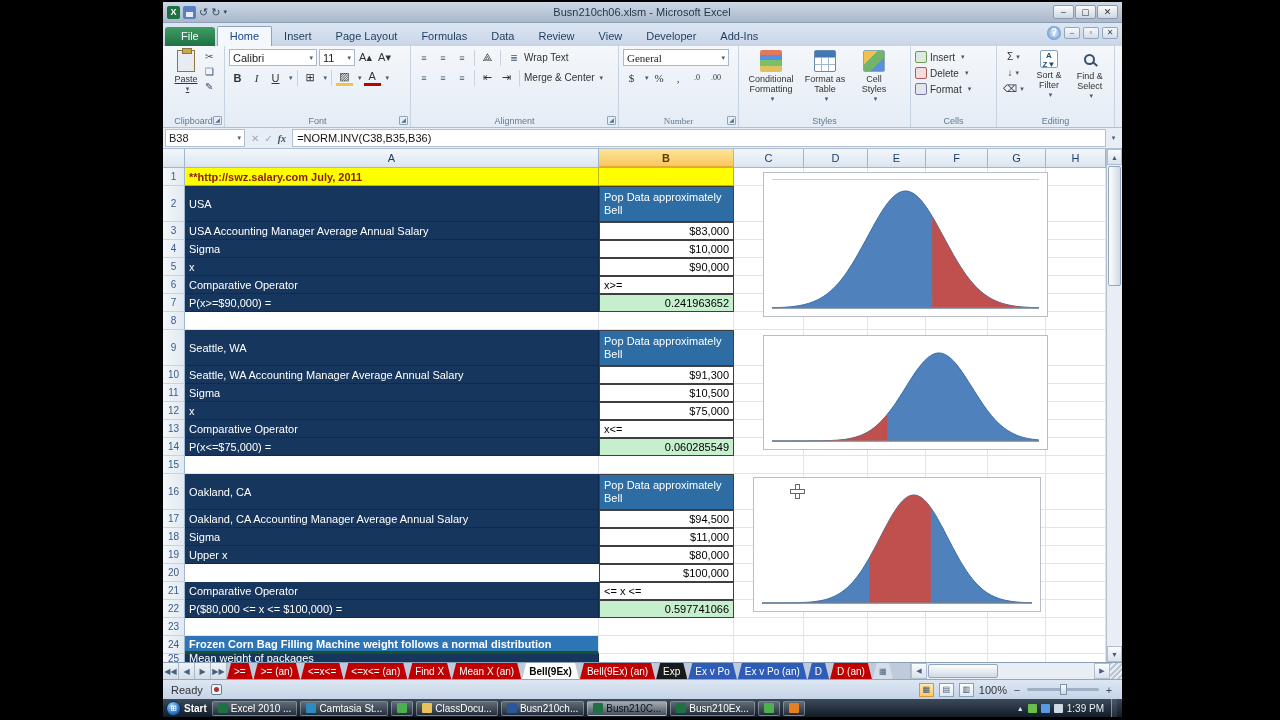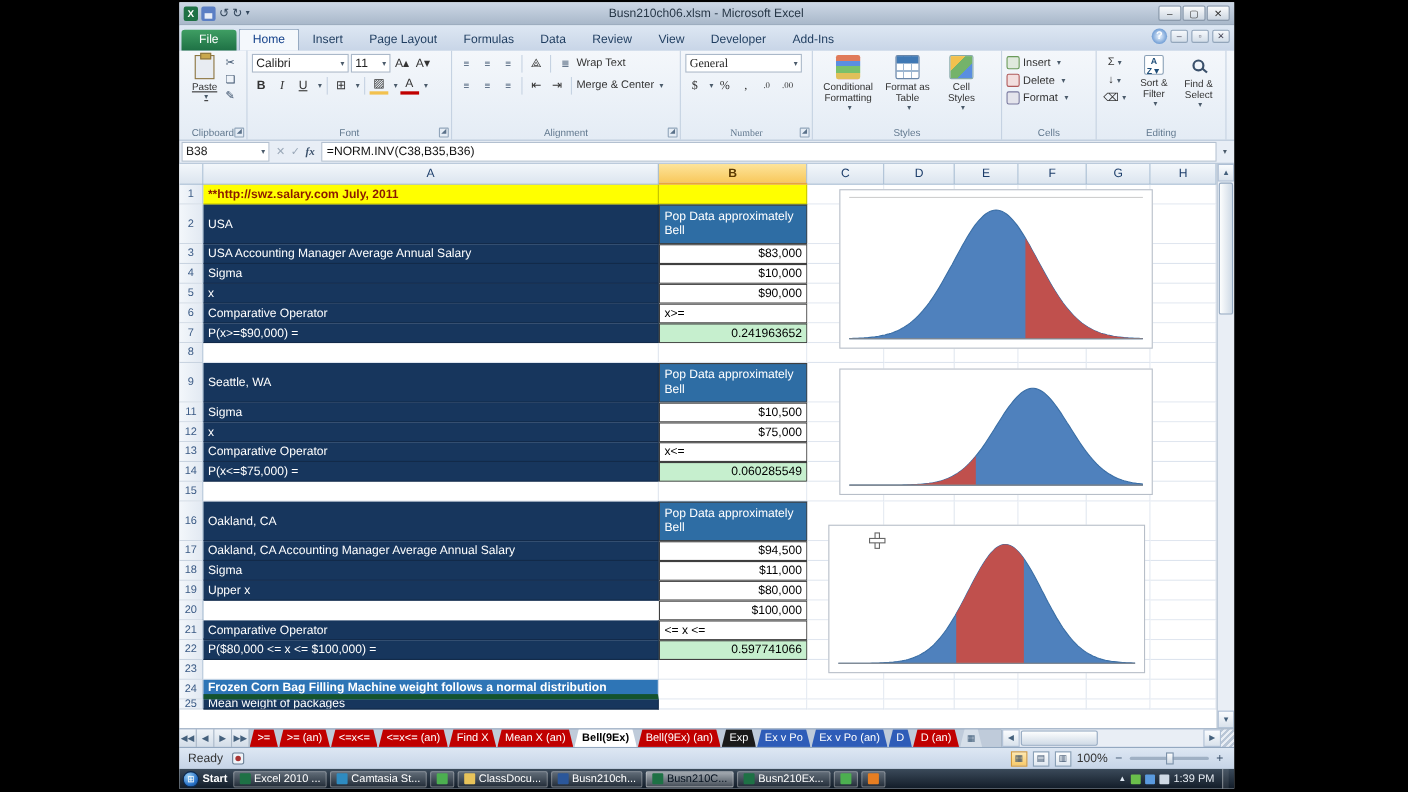--- a/index.html
+++ b/index.html
@@ -80,21 +80,21 @@
   .grid-rows { position:relative; }
   .grid-row { display:flex; }
   .row-num { width:22px; flex:0 0 22px; background:linear-gradient(90deg,#f3f7fb,#e2e9f2); border-right:1px solid #9eb6ce; border-bottom:1px solid #c8d3e0; font-size:10px; color:#3a5a85; display:flex; align-items:center; justify-content:center; }
   .cell { font-size:11px; display:flex; align-items:center; overflow:hidden; white-space:nowrap; border-right:1px solid #dde4ee; border-bottom:1px solid #dde4ee; padding:0 4px; color:#000; flex:0 0 auto; }
   .s-navy { background:#17365d; color:#fff; border-right:1px solid #122a49; border-bottom:1px solid #122a49; }
   .s-bluehdr { background:#2e6da4; color:#fff; border:1px solid #3f3f3f; white-space:normal; line-height:13px; }
   .s-yellow { background:#ffff00; color:#8b1a00; font-weight:bold; border-bottom:1px solid #b9b900; border-right:1px solid #b9b900; }
   .s-green { background:#c6efce; color:#000; justify-content:flex-end; border:1px solid #3f3f3f; }
   .s-val { background:#fff; justify-content:flex-end; border:1px solid #3f3f3f; }
   .s-op { background:#fff; justify-content:flex-start; border:1px solid #3f3f3f; }
-  .s-banner { background:#2e75b6; color:#fff; font-weight:bold; border-bottom:5px solid #14532d; }
+  .s-banner { background:#2e75b6; color:#fff; font-weight:bold; border-bottom:3px solid #14532d; }
   .s-plain { background:#fff; }
   .chart { position:absolute; background:#fff; border:1px solid #b7bec8; z-index:5; }
   .plot { position:absolute; left:8px; right:8px; top:6px; bottom:5px; }
   .plot.topline { border-top:1px solid #cfcfcf; }
   .vscroll { position:absolute; top:0; right:0; bottom:0; width:16px; background:#e9eef5; border-left:1px solid #b3c0d0; display:flex; flex-direction:column; z-index:7; }
   .varrow { height:16px; background:linear-gradient(#fafcfe,#d9e2ec); border:1px solid #aebfd4; font-size:7px; color:#44607c; display:flex; align-items:center; justify-content:center; }
   .vthumb { height:120px; margin:1px; background:linear-gradient(90deg,#fdfefe,#cfdae6); border:1px solid #93a8c0; border-radius:2px; }
   .vtrack { flex:1; }
   .cursor { position:absolute; width:13px; height:13px; z-index:8; }
   .cursor::before { content:''; position:absolute; left:5px; top:0; width:3px; height:13px; background:#fff; box-shadow:0 0 0 1px #666; }
@@ -451,20 +451,31 @@
             <div class="cell s-plain" style="width: 64px;"></div>
             <div class="cell s-plain" style="width: 58px;"></div>
             <div class="cell s-plain" style="width: 62px;"></div>
             <div class="cell s-plain" style="width: 58px;"></div>
             <div class="cell s-plain" style="width: 60px;"></div>
           </div>
           <div class="grid-row" style="height: 36px;">
             <div class="row-num">9</div>
             <div class="cell s-navy" style="width: 414px;">Seattle, WA</div>
             <div class="cell s-bluehdr" style="width: 135px;">Pop Data approximately Bell</div>
+            <div class="cell s-plain" style="width: 70px;"></div>
+            <div class="cell s-plain" style="width: 64px;"></div>
+            <div class="cell s-plain" style="width: 58px;"></div>
+            <div class="cell s-plain" style="width: 62px;"></div>
+            <div class="cell s-plain" style="width: 58px;"></div>
+            <div class="cell s-plain" style="width: 60px;"></div>
+          </div>
+          <div class="grid-row" style="height: 18px;">
+            <div class="row-num">10</div>
+            <div class="cell s-navy" style="width: 414px;">Seattle, WA Accounting Manager Average Annual Salary</div>
+            <div class="cell s-val" style="width: 135px;">$91,300</div>
             <div class="cell s-plain" style="width: 70px;"></div>
             <div class="cell s-plain" style="width: 64px;"></div>
             <div class="cell s-plain" style="width: 58px;"></div>
             <div class="cell s-plain" style="width: 62px;"></div>
             <div class="cell s-plain" style="width: 58px;"></div>
             <div class="cell s-plain" style="width: 60px;"></div>
           </div>
           <div class="grid-row" style="height: 18px;">
             <div class="row-num">11</div>
             <div class="cell s-navy" style="width: 414px;">Sigma</div>

